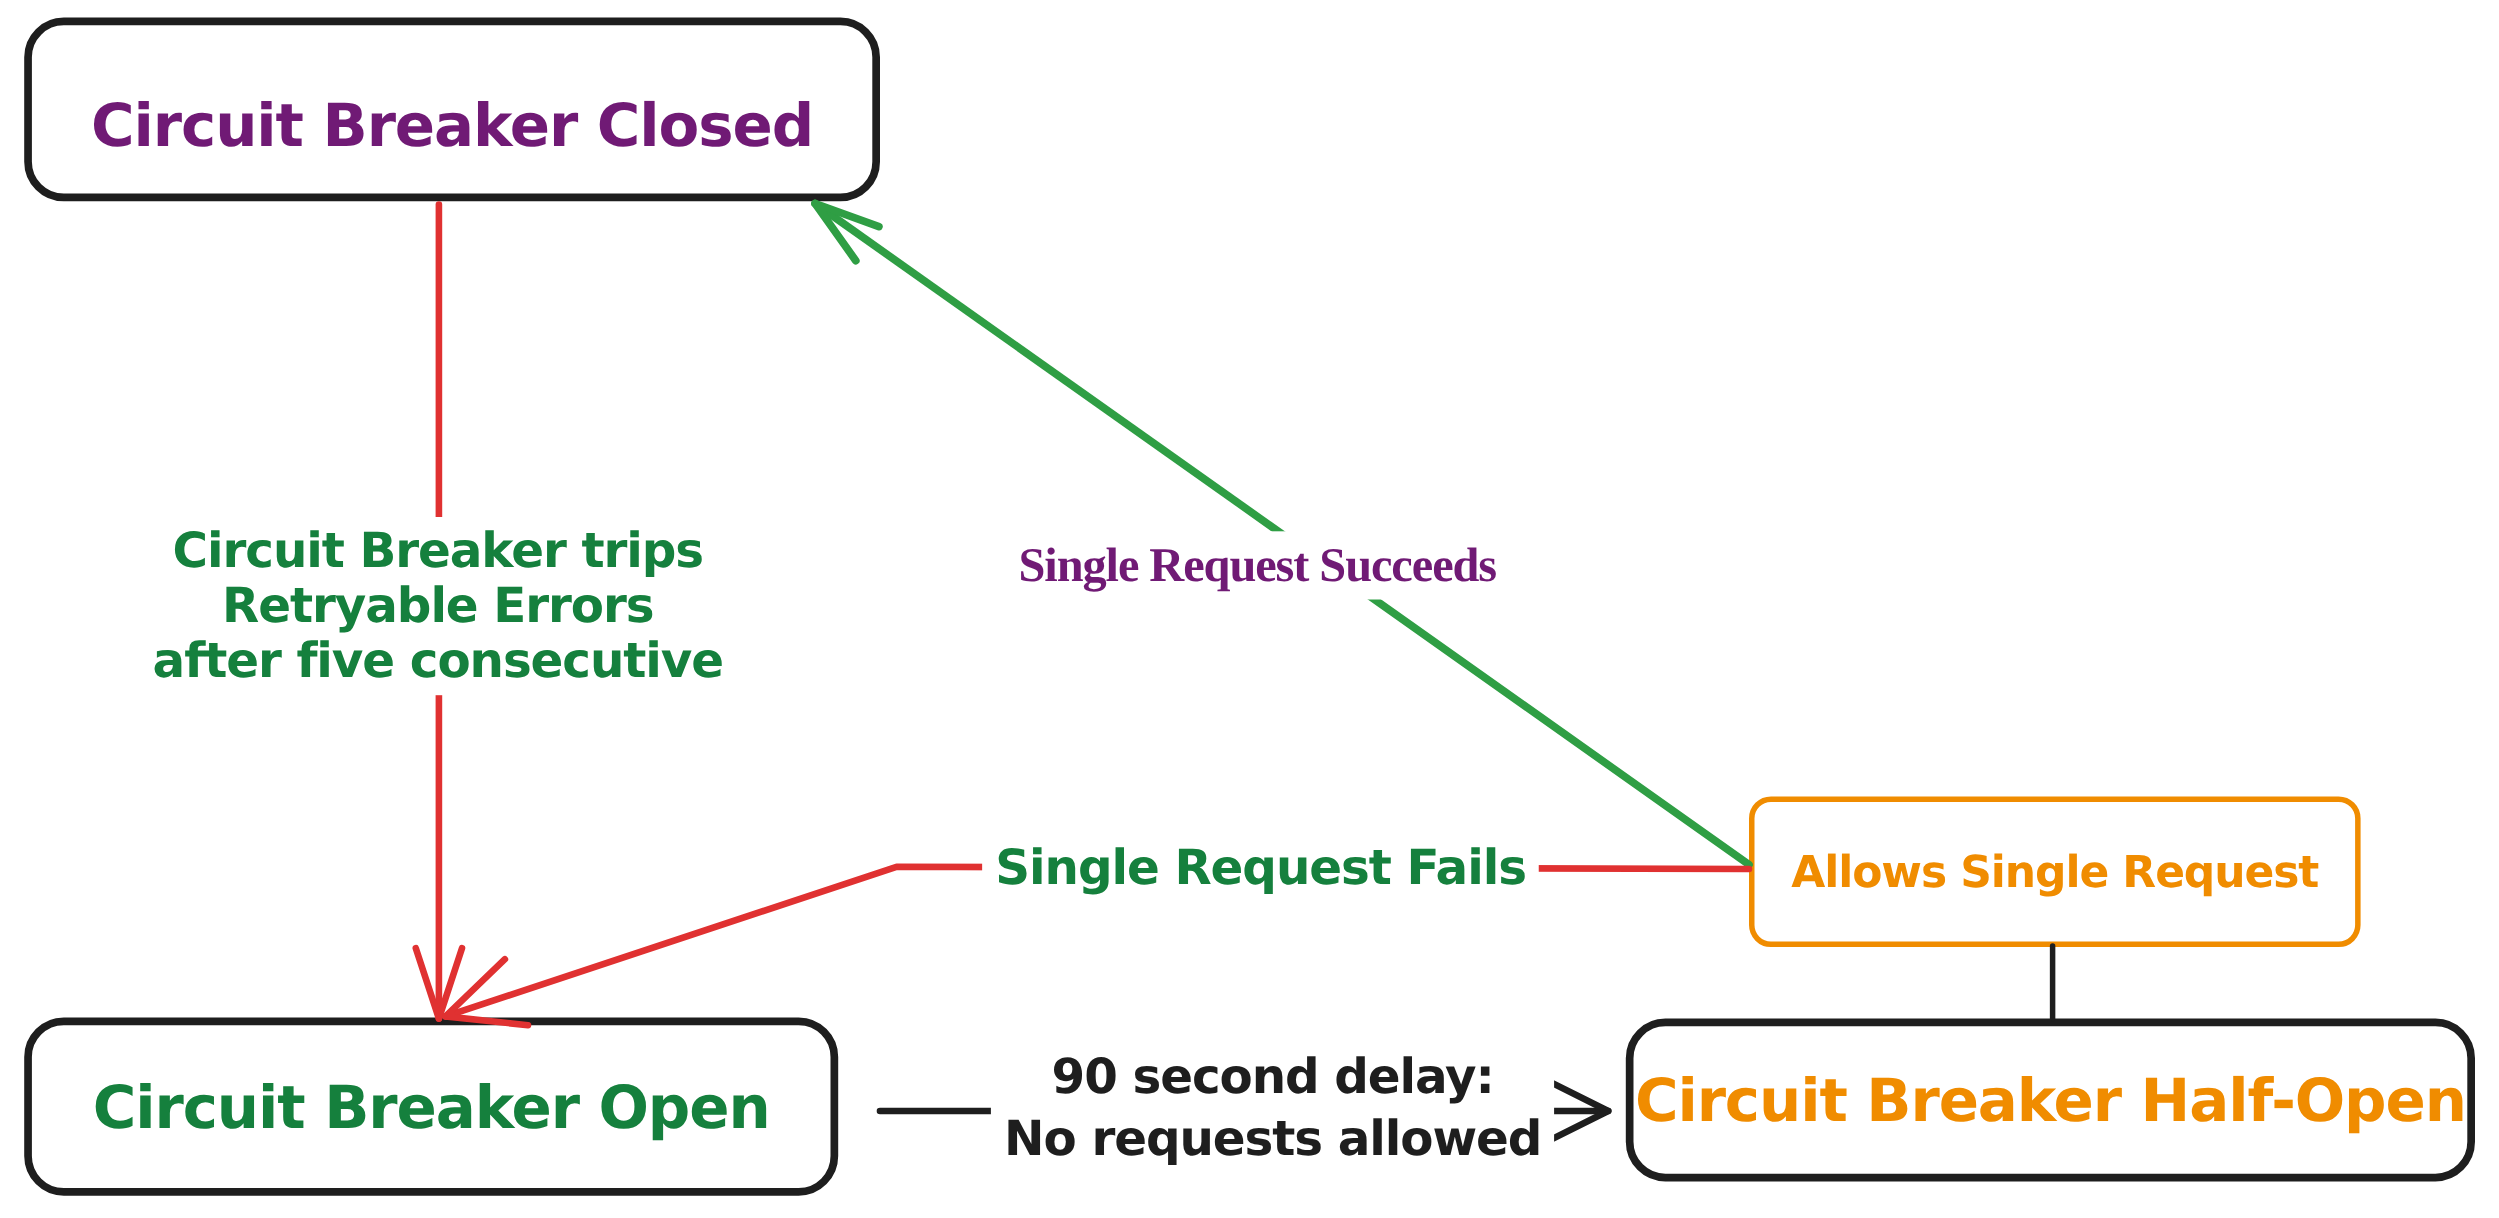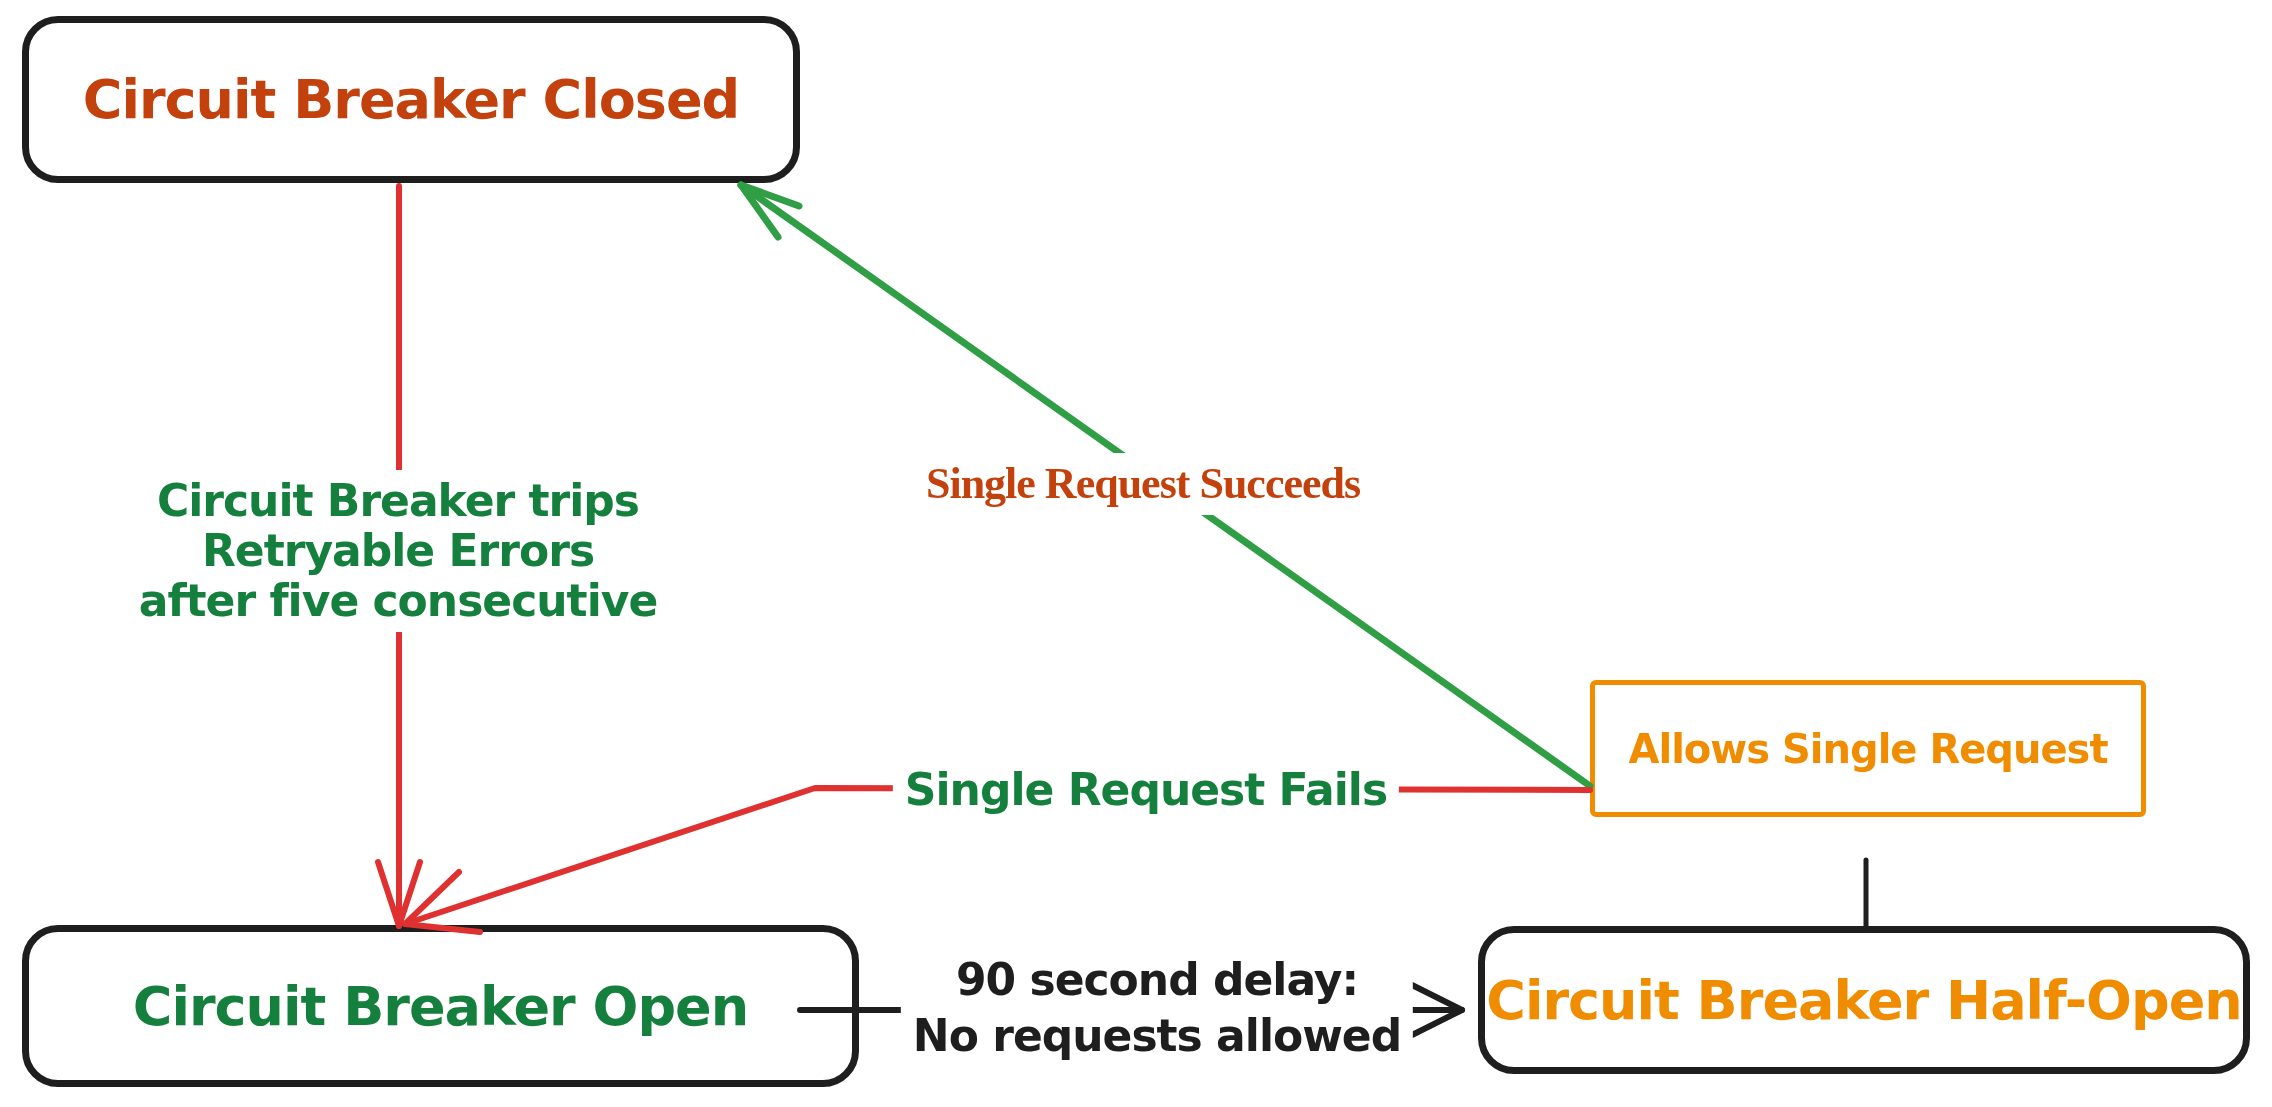--- a/index.html
+++ b/index.html
@@ -27,30 +27,30 @@
     box-sizing: border-box;
     z-index: 1;
   }
   .node-label {
     font-size: 54px;
     font-weight: 600;
     letter-spacing: -1px;
     white-space: nowrap;
   }
   .node-closed   { left: 22px;   top: 16px;  width: 778px; height: 167px; }
-  .node-open     { left: 22px;   top: 925px; width: 837px; height: 162px; }
+  .node-open     { left: 22px;   top: 925px; width: 740px; height: 162px; }
   .node-halfopen { left: 1478px; top: 926px; width: 772px; height: 148px; justify-content: center; }
   .node-allows {
-    left: 1590px; top: 680px; width: 556px; height: 137px;
+    left: 1590px; top: 724px; width: 556px; height: 137px;
     border: 5px solid #f08c00;
-    border-radius: 6px;
+    border-radius: 20px;
   }
   .node-allows .node-label { font-size: 40px; }
 
-  .text-green  { color: #c2410c; }
+  .text-green  { color: #701a75; margin-top: 30px; }
   .text-red    { color: #15803d; }
   .text-orange { color: #f08c00; }
   .text-black  { color: #1e1e1e; }
 
   
   svg.edges {
     position: absolute;
     left: 0; top: 0;
     width: 2272px;
     height: 1107px;

